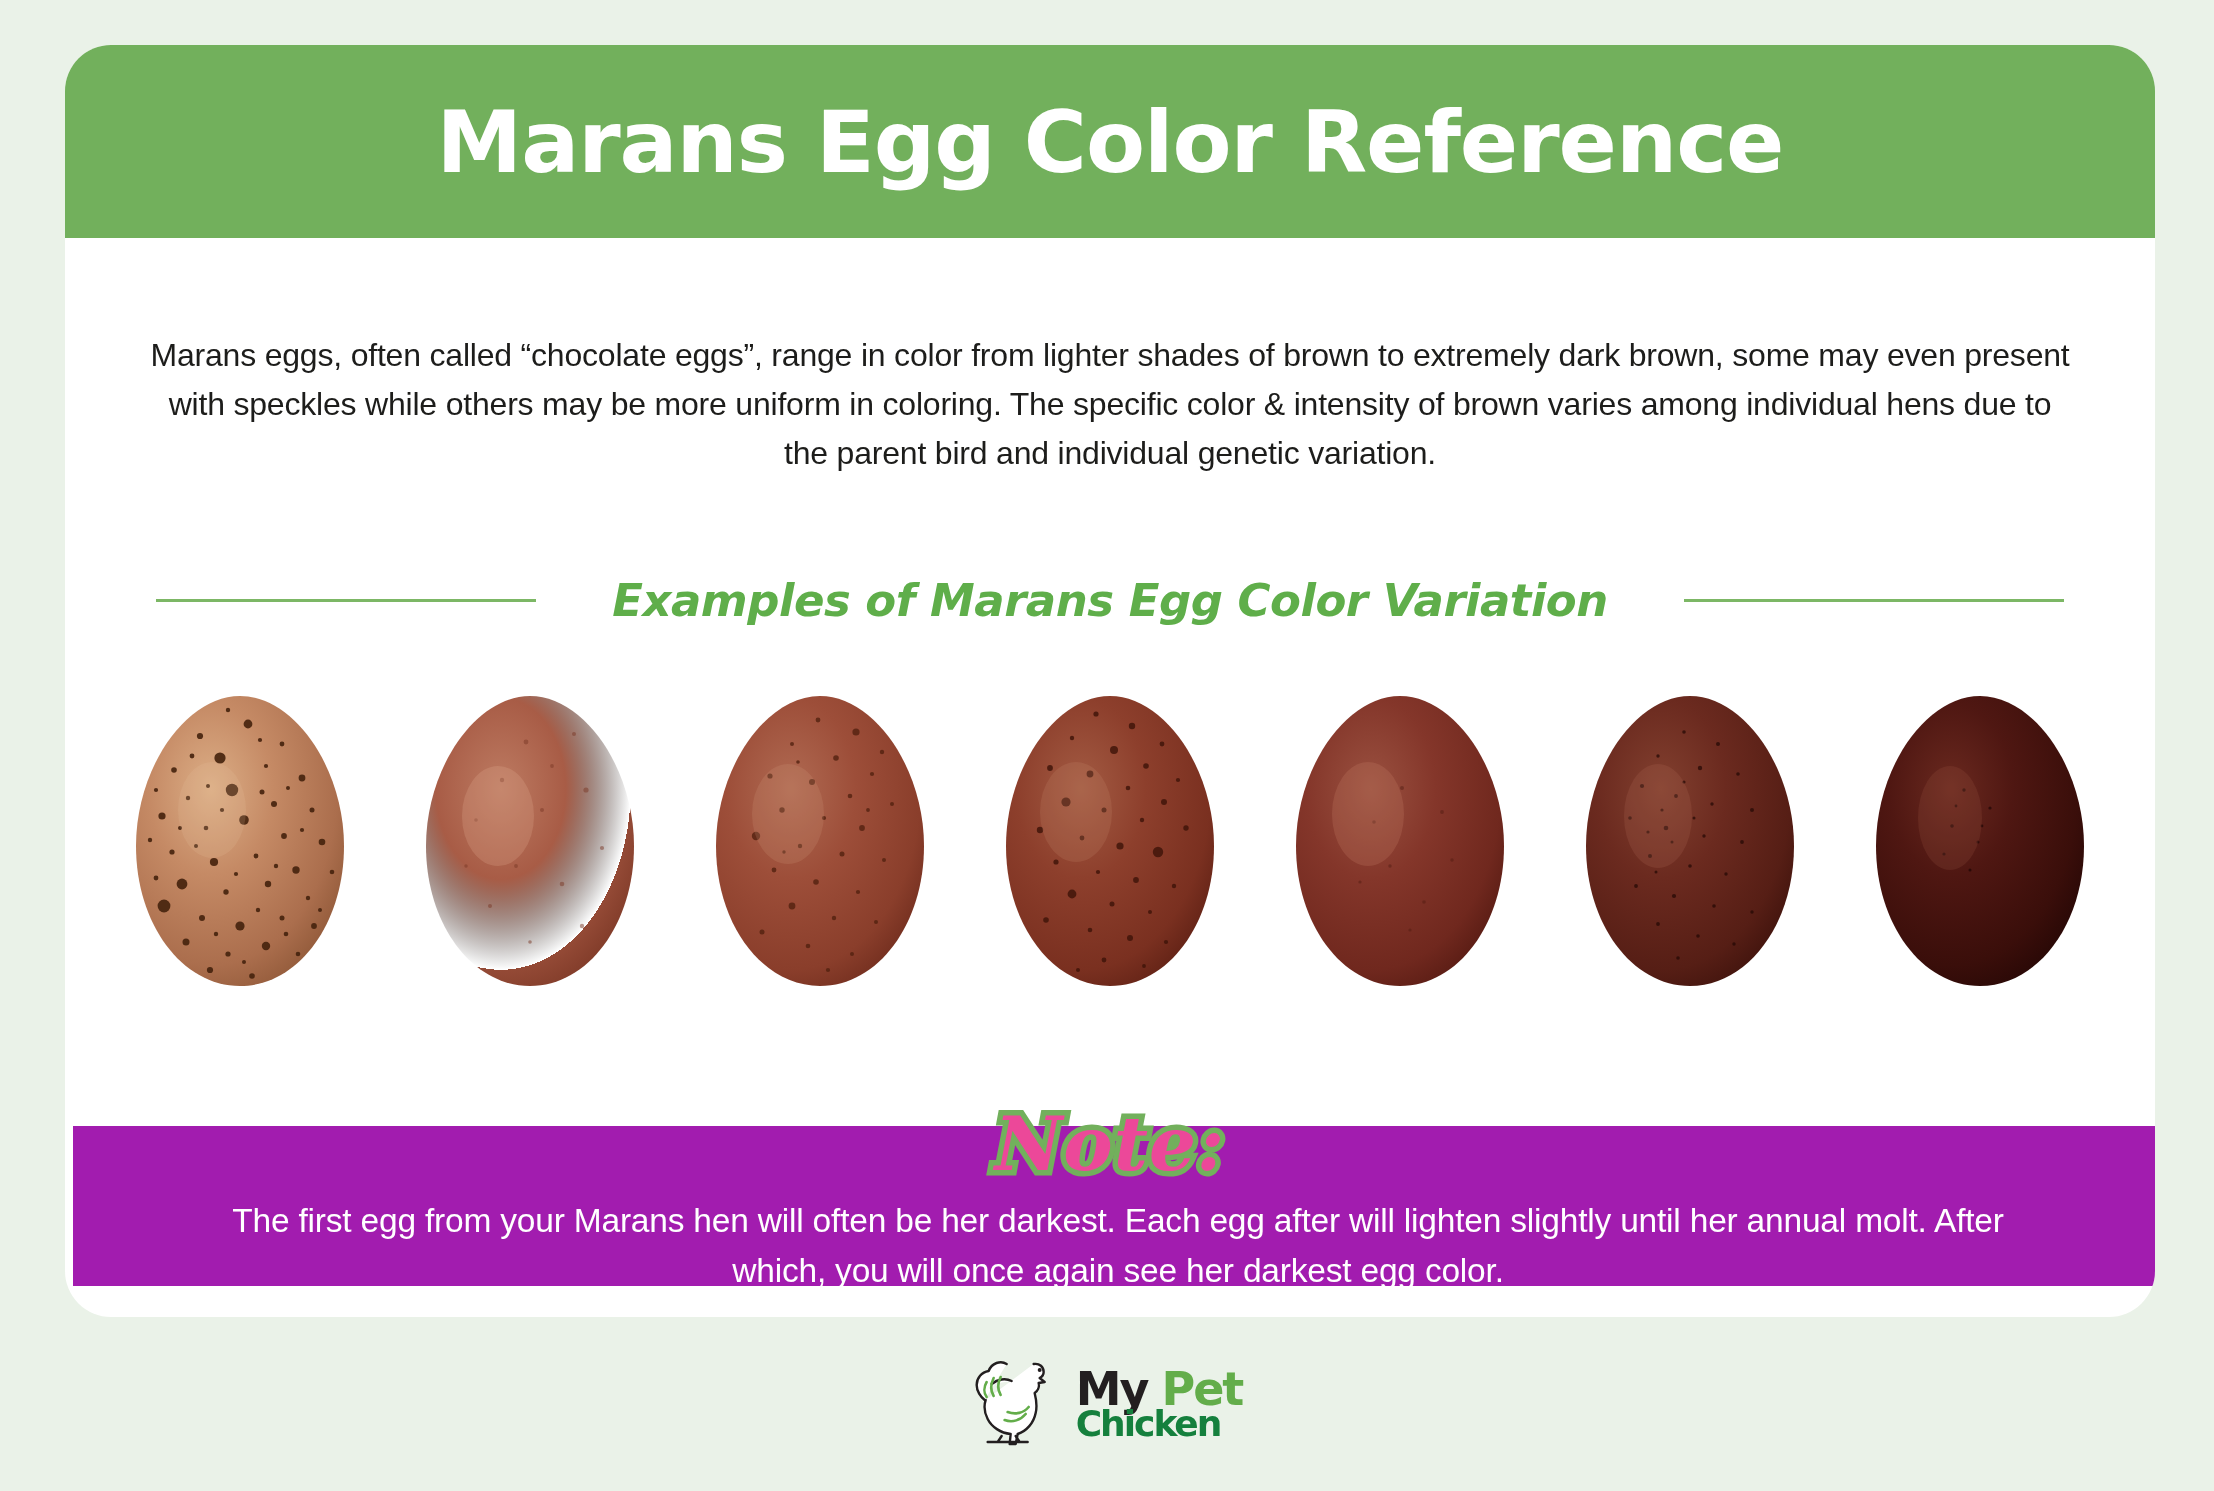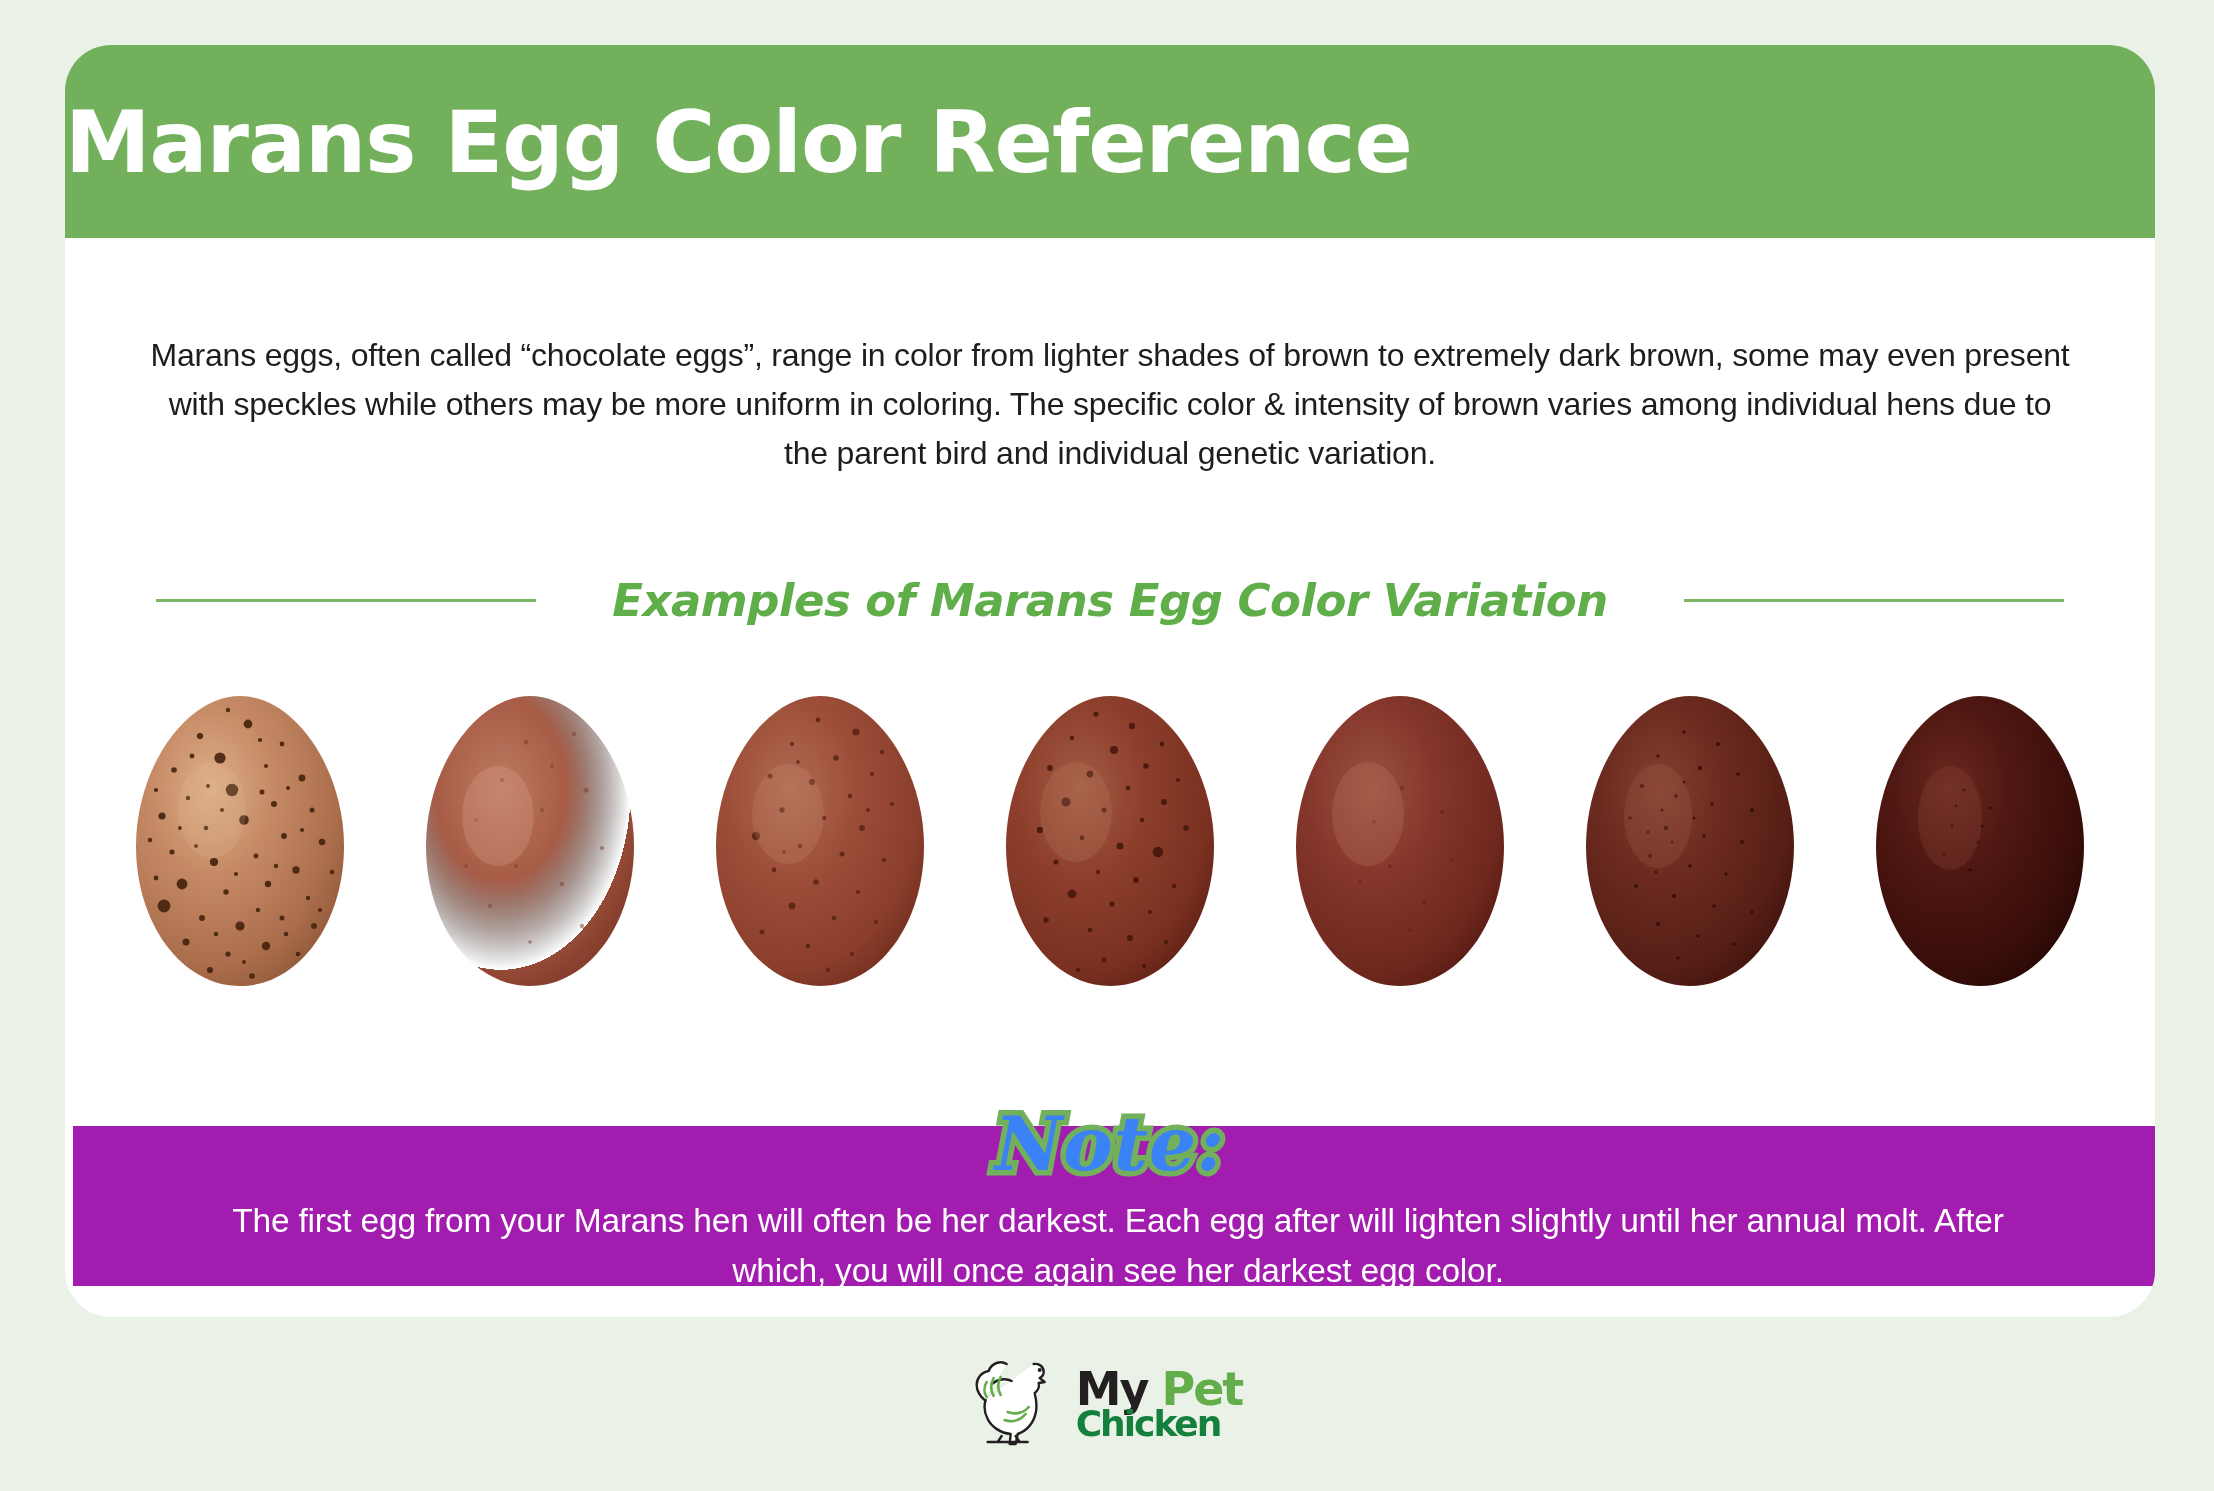--- a/index.html
+++ b/index.html
@@ -31,21 +31,21 @@
   
   .header-band {
     position: absolute;
     left: 0;
     top: 0;
     width: 100%;
     height: 193px;
     background: #72b05c;
     display: flex;
     align-items: center;
-    justify-content: flex-start;
+    justify-content: center;
   }
 
   .header-title {
     color: #ffffff;
     font-family: "DejaVu Sans", sans-serif;
     font-size: 86px;
     font-weight: bold;
     letter-spacing: -1px;
     line-height: 1;
     text-align: center;
@@ -129,21 +129,21 @@
   .note-word {
     position: absolute;
     left: 50%;
     transform: translateX(-50%);
     top: 1062px;
     z-index: 5;
     font-family: "DejaVu Serif", serif;
     font-style: italic;
     font-weight: bold;
     font-size: 74px;
-    color: #3b82f6;
+    color: #ec4899;
     line-height: 1;
     letter-spacing: 1px;
     -webkit-text-stroke: 11px #72b05c;
     paint-order: stroke fill;
   }
 
   
   .footer-band {
     position: absolute;
     left: 8px;

